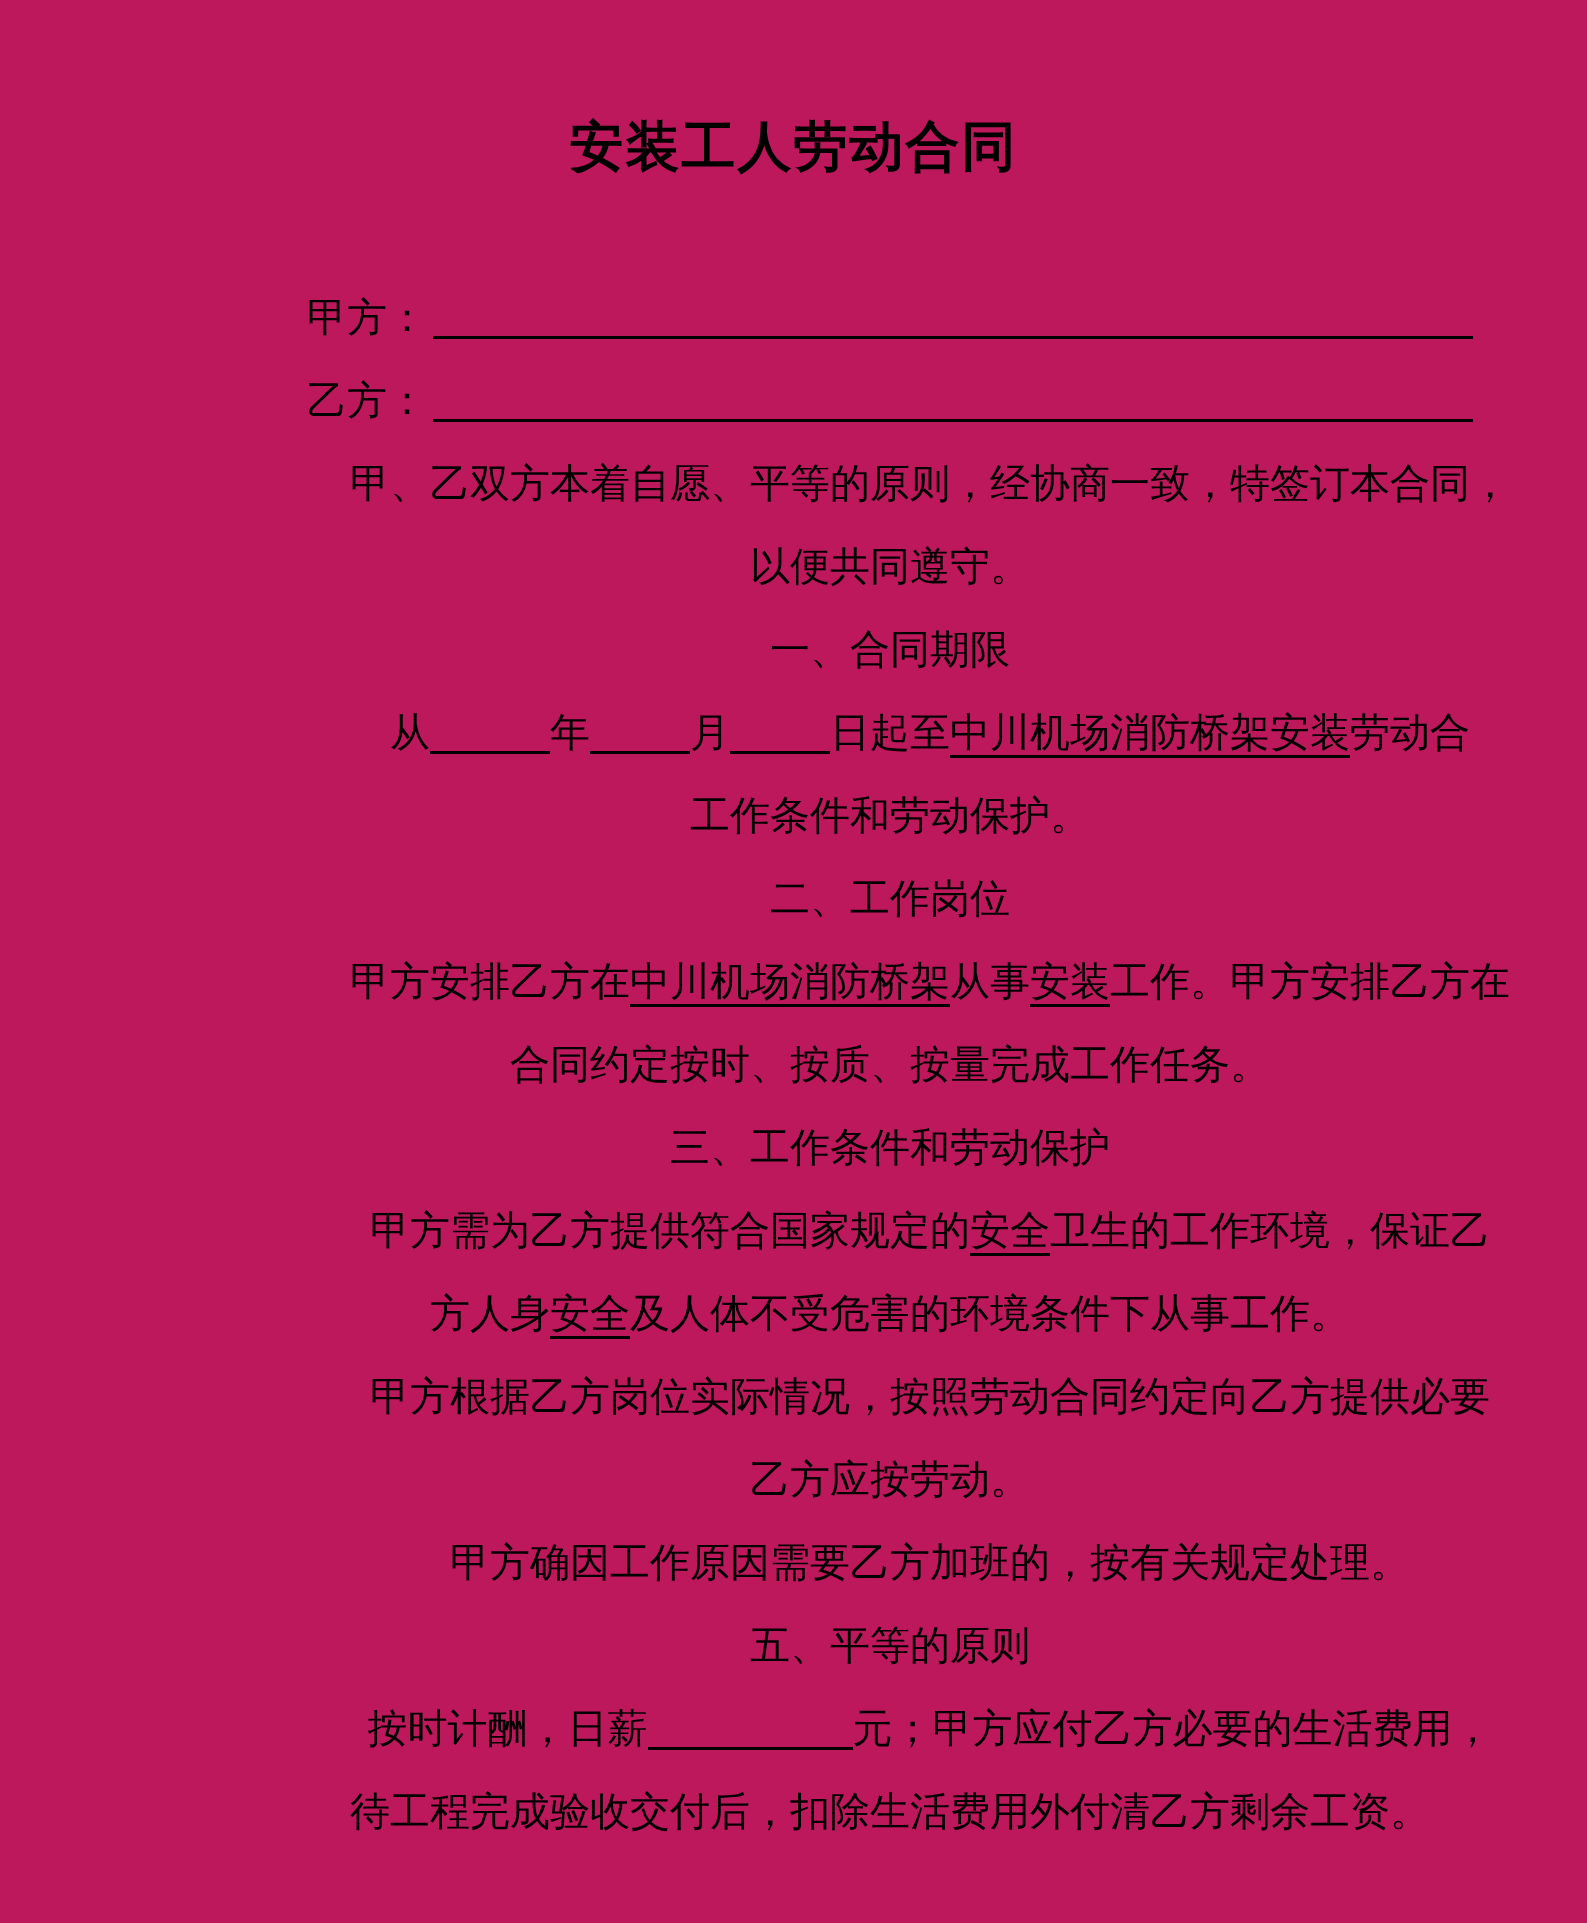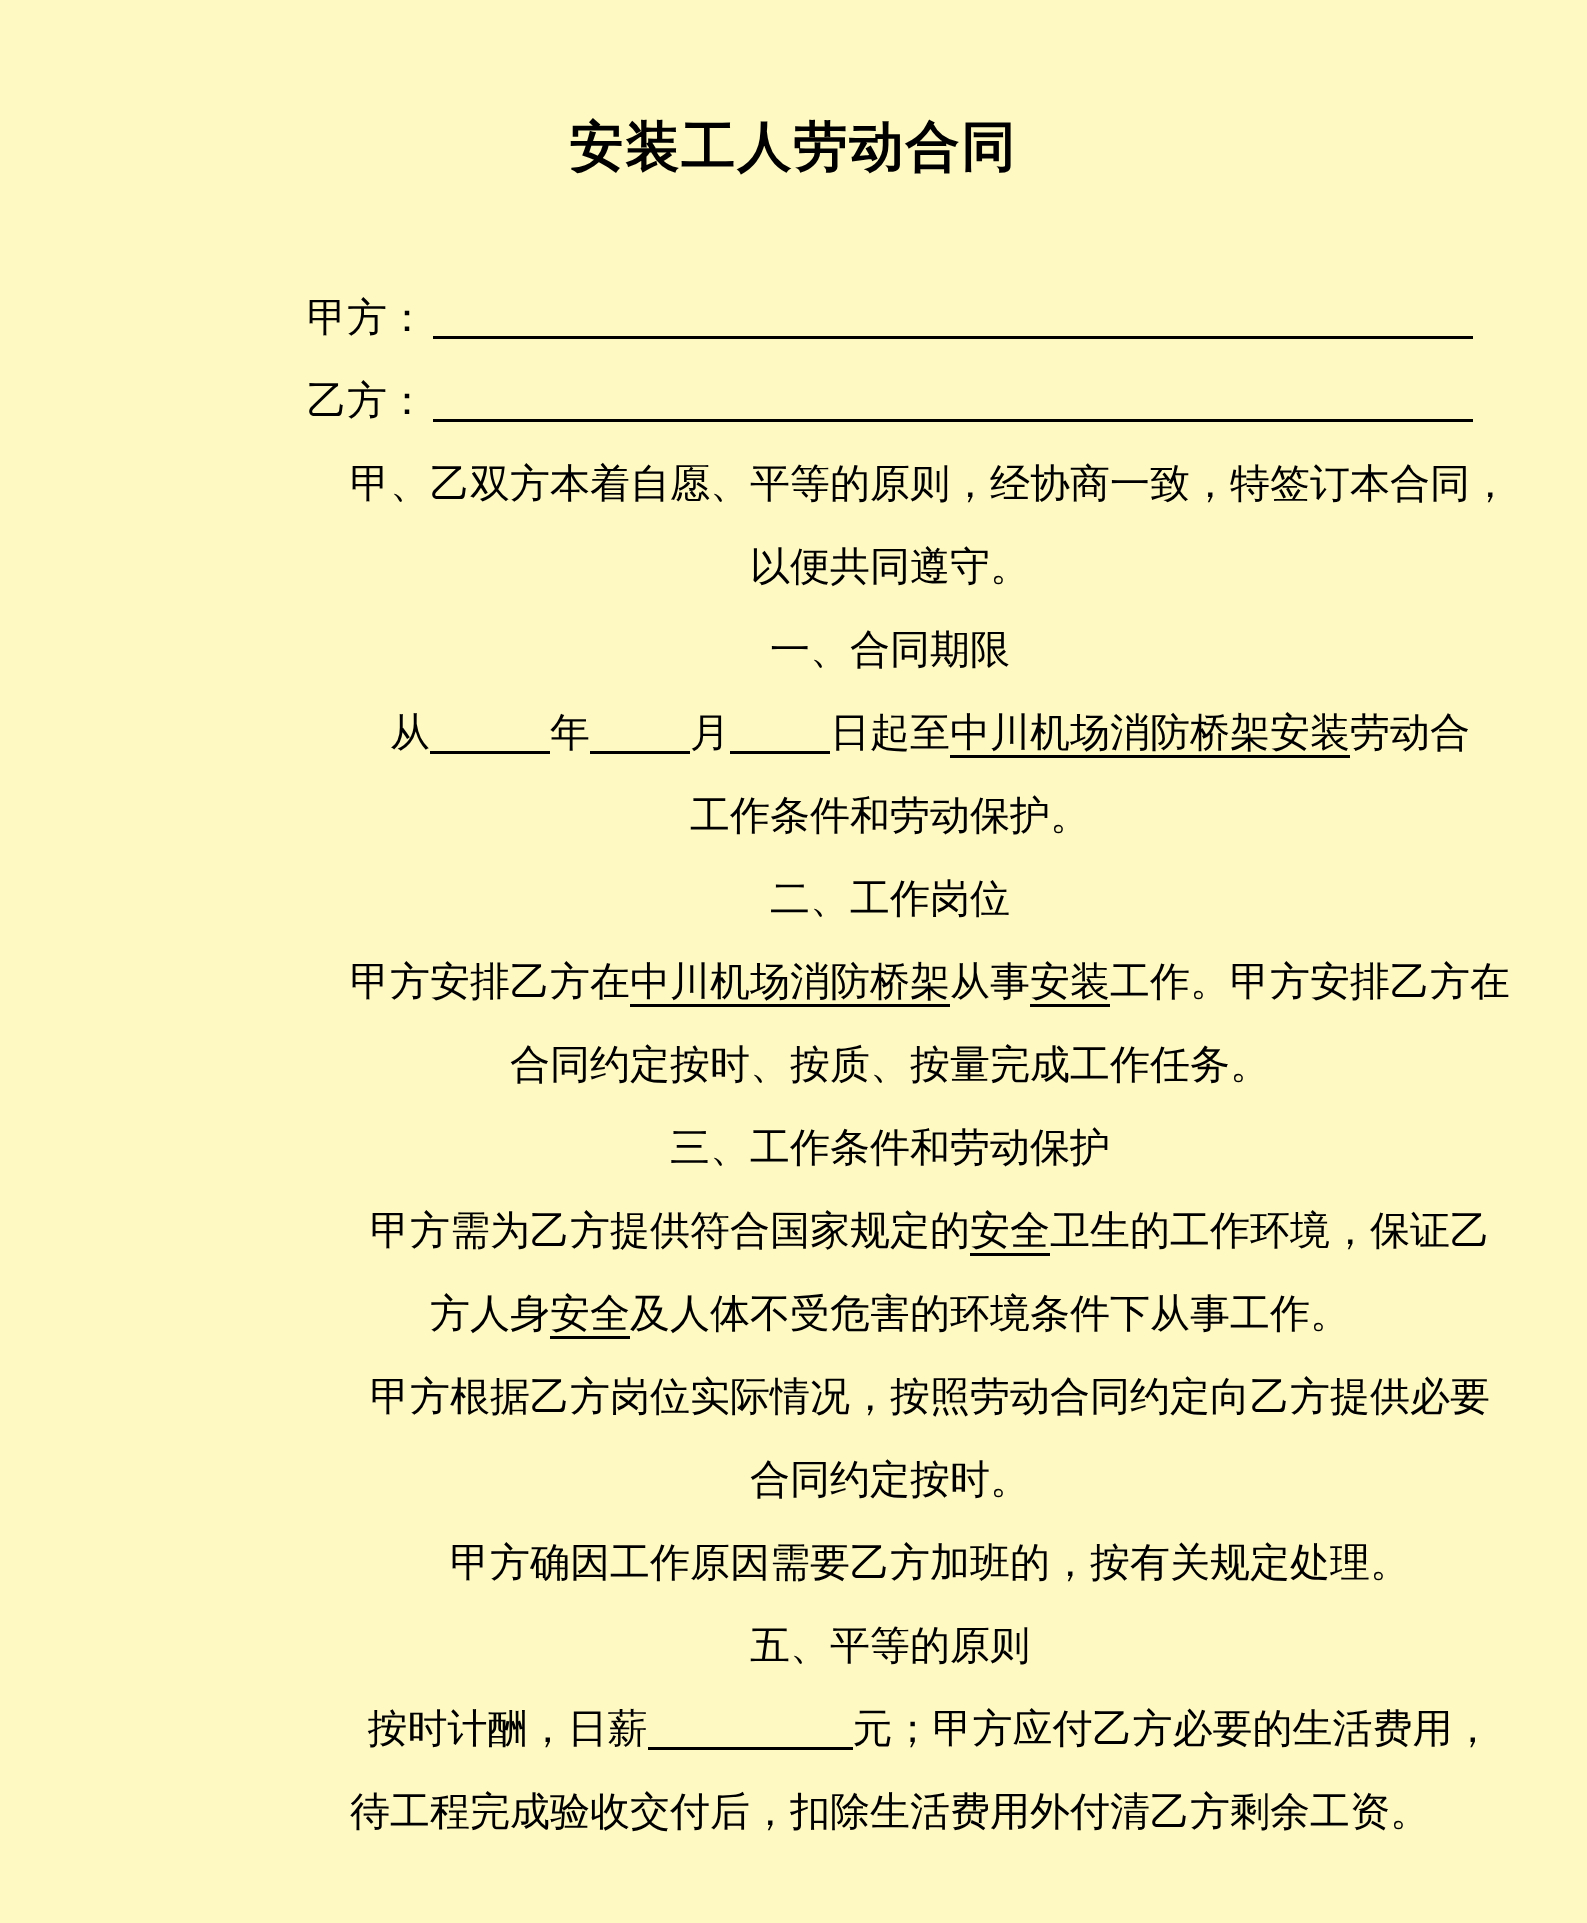--- a/index.html
+++ b/index.html
@@ -5,21 +5,21 @@
   html, body { margin: 0; padding: 0; }
   body {
     width: 1587px;
     height: 1923px;
     background: #ffffff;
     overflow: hidden;
   }
   .page {
     width: 1587px;
     height: 1923px;
-    background: #fef9c3;
+    background: #be185d;
     color: #000000;
     font-family: "Liberation Serif", "DejaVu Serif", serif;
   }
   .doc-title {
     margin: 0;
     padding-top: 104px;
     font-size: 54px;
     line-height: 86px;
     text-align: center;
     font-weight: bold;
@@ -103,21 +103,21 @@
     <div class="line indent">
       <span>甲方需为乙方提供符合国家规定的</span><span class="u">安全</span><span>卫生的工作环境，保证乙</span>
     </div>
     <div class="line">
       <span>方人身</span><span class="u">安全</span><span>及人体不受危害的环境条件下从事工作。</span>
     </div>
     <div class="line indent">
       <span>甲方根据乙方岗位实际情况，按照劳动合同约定向乙方提供必要</span>
     </div>
     <div class="line">
-      <span>合同约定按时。</span>
+      <span>乙方应按劳动。</span>
     </div>
 
     <div class="line indent">
       <span>甲方确因工作原因需要乙方加班的，按有关规定处理。</span>
     </div>
 
     <div class="line">
       <span>五、平等的原则</span>
     </div>
     <div class="line indent">

